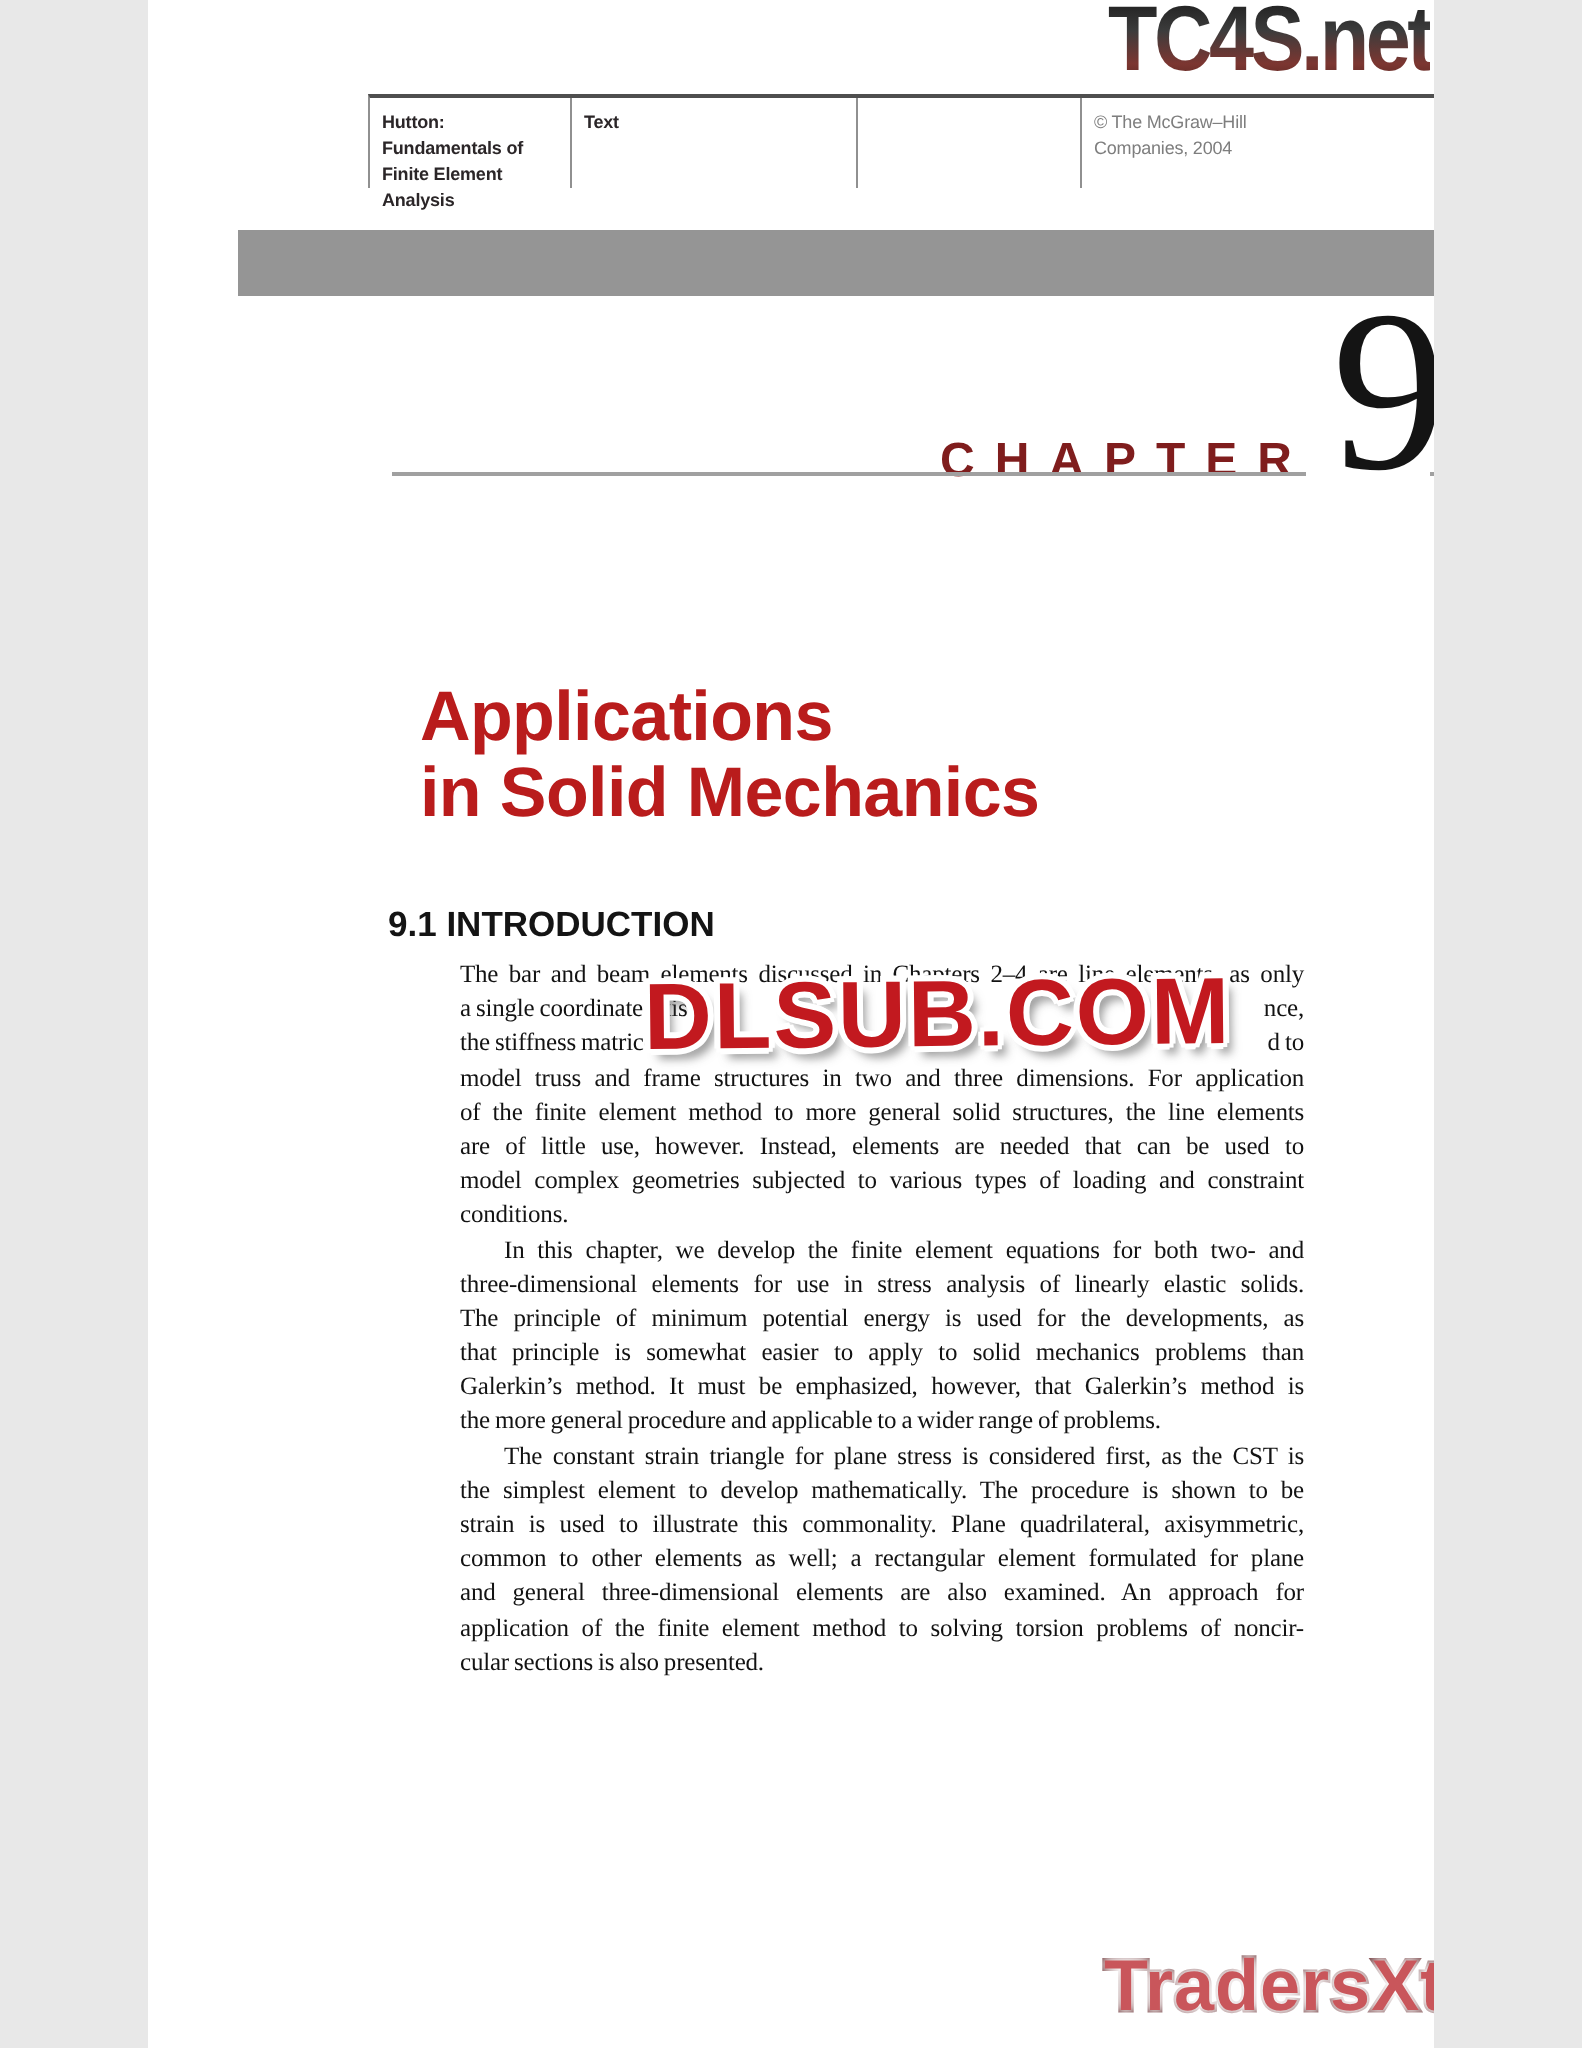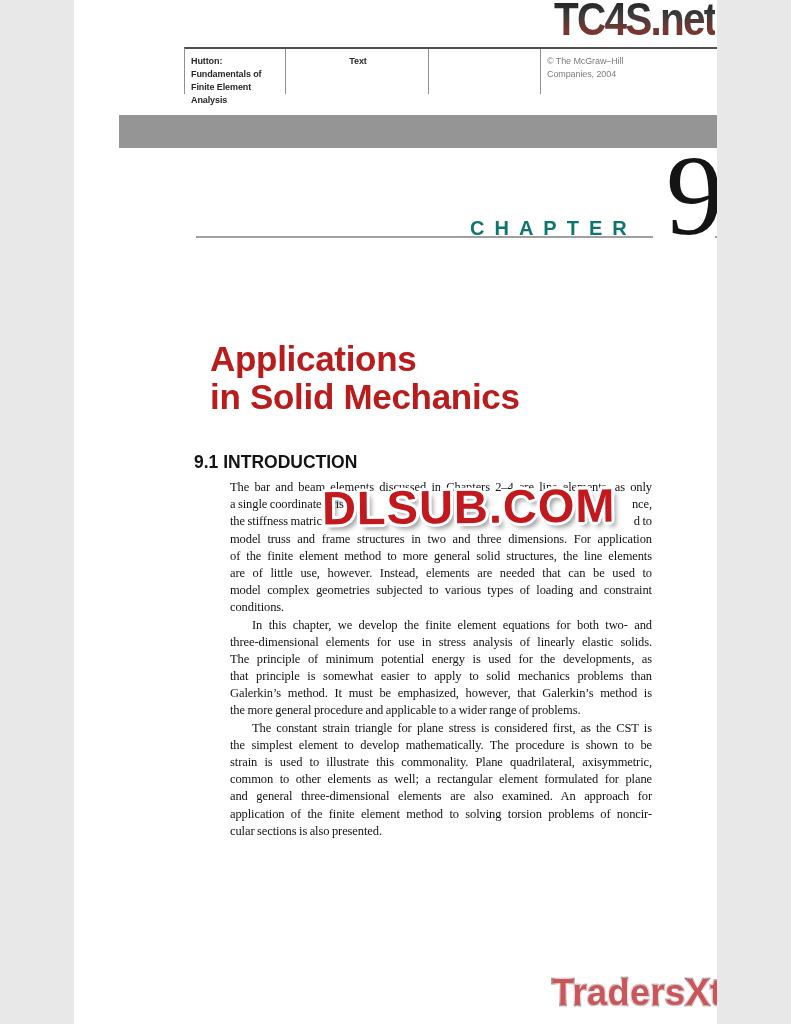--- a/index.html
+++ b/index.html
@@ -25,31 +25,31 @@
     display: flex;
   }
   .hcol {
     box-sizing: border-box; padding: 6px 4px 0 6px;
     font-size: 9px; font-weight: bold; line-height: 13px;
     color: #2b2628; letter-spacing: -0.1px;
     border-left: 1px solid #909090;
   }
   .hcol.c1 { width: 100px; border-left: none; }
   .hcol.c2 { width: 100px; }
-  .hcol.c3 { width: 143px; text-align: center; }
+  .hcol.c3 { width: 143px; }
   .hcol.c4 { width: 112px; }
   .hcol.c5 { width: 116px; font-weight: normal; color: #7e7e7e; }
 
   
   .banner { position: absolute; left: 45px; top: 115px; width: 688px; height: 33px; background: #959595; }
 
   
   .chapter-label {
     position: absolute; left: 396px; top: 217px;
-    font-size: 20px; font-weight: bold; letter-spacing: 10px; color: #0f766e;
+    font-size: 24px; font-weight: bold; letter-spacing: 10px; color: #7f1d1d;
   }
   .rule-a { position: absolute; left: 122px; top: 236px; width: 457px; height: 2px; background: #a0a0a0; }
   .rule-b { position: absolute; left: 641px; top: 236px; width: 42px; height: 2px; background: #a0a0a0; }
   .chapter-number {
     position: absolute; left: 592px; top: 138px;
     font-family: "Liberation Serif", serif; font-size: 115px; line-height: 1; color: #141414;
   }
 
   
   .title {

